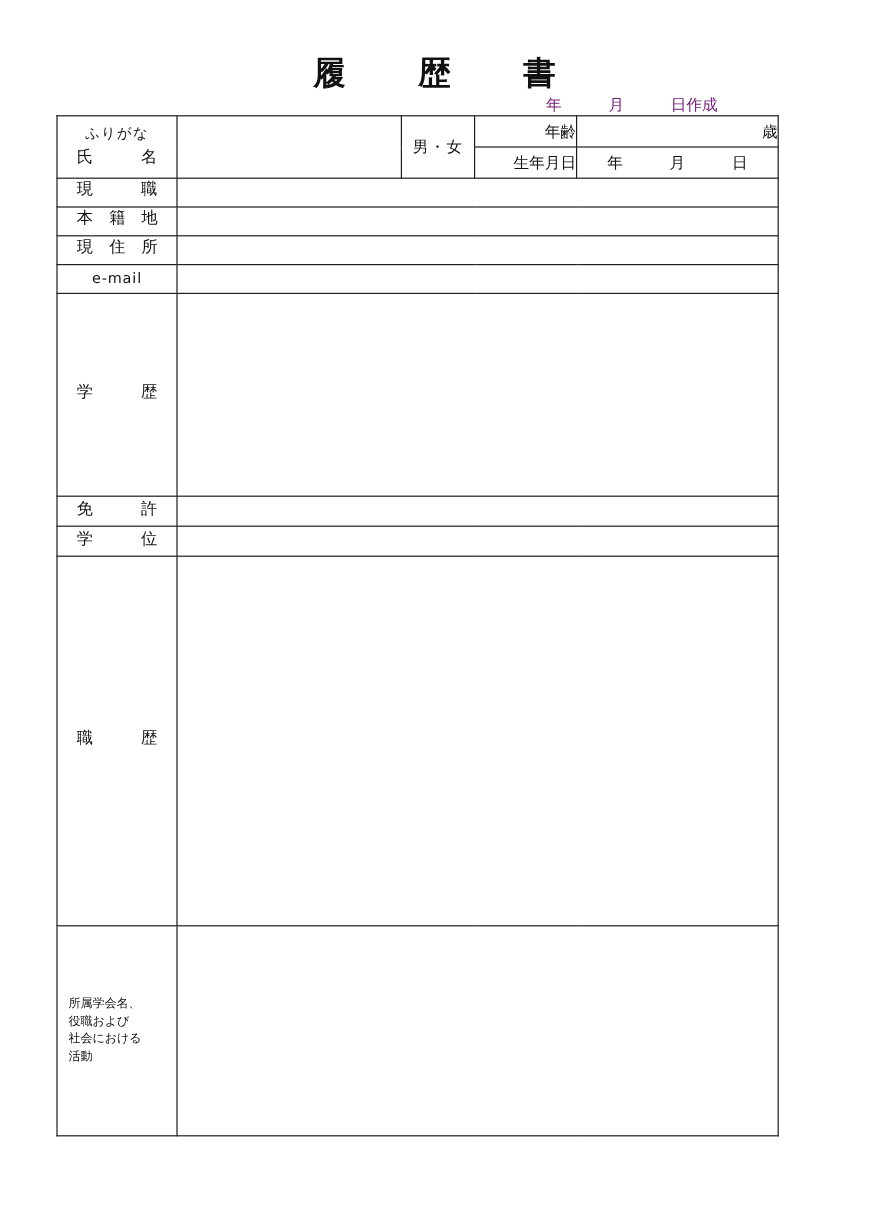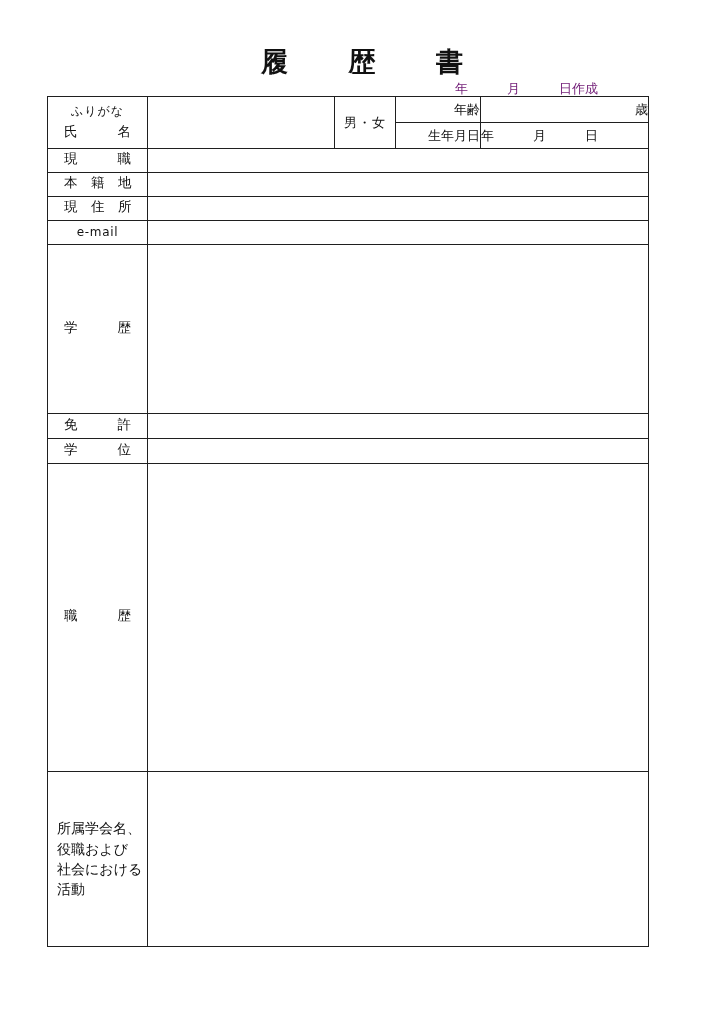--- a/index.html
+++ b/index.html
@@ -93,21 +93,21 @@
     display: block;
     text-align: center;
     font-size: 12px;
     letter-spacing: 0.06em;
     line-height: 1.2;
   }
   .lbl-multiline {
     display: block;
     text-align: left;
     padding-left: 9px;
-    font-size: 14px;
+    font-size: 10px;
     line-height: 1.45;
     white-space: pre-line;
   }
 
   .cell-center {
     text-align: right;
     font-size: 13.5px;
   }
   .cell-blank { background: #ffffff; }
 
@@ -129,21 +129,21 @@
     white-space: nowrap;
     margin-left: 40px;
   }
 
   .age-value {
     text-align: right;
     padding-right: 34px;
     font-size: 13.5px;
   }
   .birth-value {
-    text-align: left;
+    text-align: center;
     font-size: 13.5px;
     letter-spacing: 0;
     white-space: pre;
   }
 
   .vcenter-label { vertical-align: middle; }
 </style>
 </head>
 <body>
 

